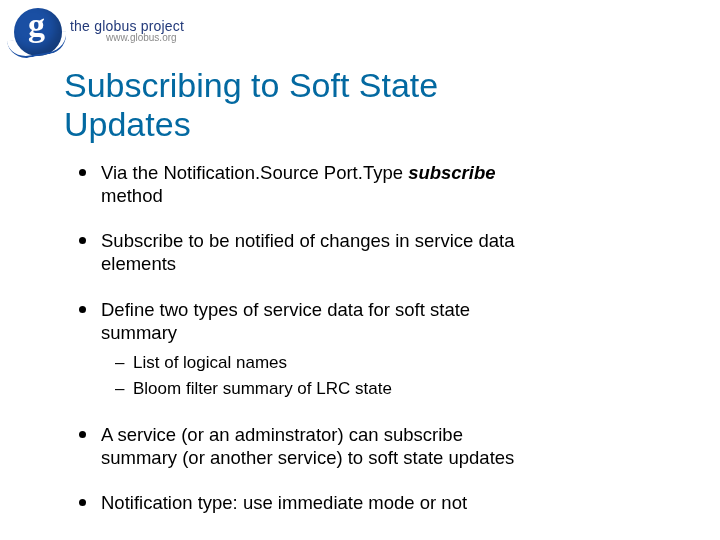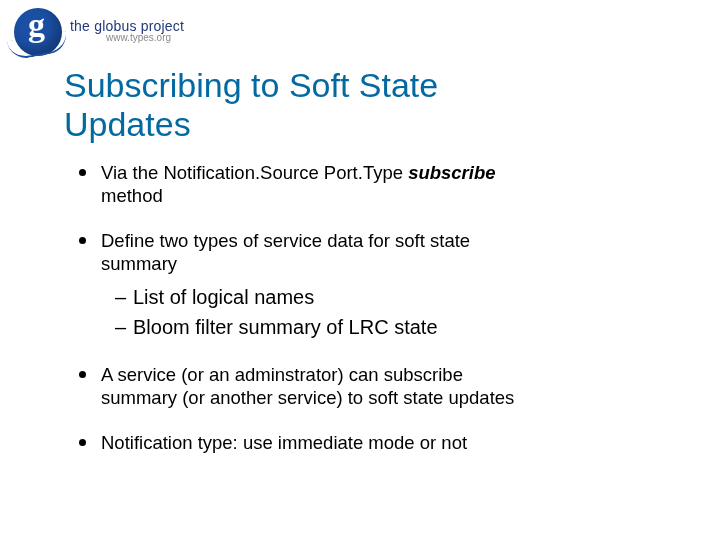--- a/index.html
+++ b/index.html
@@ -104,21 +104,21 @@
     background: #000;
     border-radius: 50%;
   }
   ul.lvl2 {
     list-style: none;
     padding: 0; margin: 8px 0 0 14px;
   }
   ul.lvl2 > li {
     position: relative;
     padding-left: 18px;
-    font-size: 20px;
+    font-size: 17px;
     line-height: 1.35;
     margin-bottom: 3px;
   }
   ul.lvl2 > li::before {
     content: "–";
     position: absolute;
     left: 0; top: 0;
     color: #000;
   }
   .kw {
@@ -130,31 +130,32 @@
 <body>
 
 <div class="slide">
 
   <div class="logo">
     <div class="logo-mark">
       <div class="logo-swoosh"></div>
     </div>
     <div class="logo-text">
       <span class="logo-title">the globus project</span>
-      <span class="logo-url">www.types.org</span>
+      <span class="logo-url">www.globus.org</span>
     </div>
   </div>
 
   <div class="title">Subscribing to Soft State Updates</div>
 
   <div class="body">
     <ul class="lvl1">
       <li>
         <span>Via the Notification.Source Port.Type </span><span class="kw">subscribe</span><span> method</span>
       </li>
+      <li>Subscribe to be notified of changes in service data elements</li>
       <li>
         <span>Define two types of service data for soft state summary</span>
         <ul class="lvl2">
           <li>List of logical names</li>
           <li>Bloom filter summary of LRC state</li>
         </ul>
       </li>
       <li>A service (or an adminstrator) can subscribe summary (or another service) to soft state updates</li>
       <li>Notification type:  use immediate mode or not</li>
     </ul>

